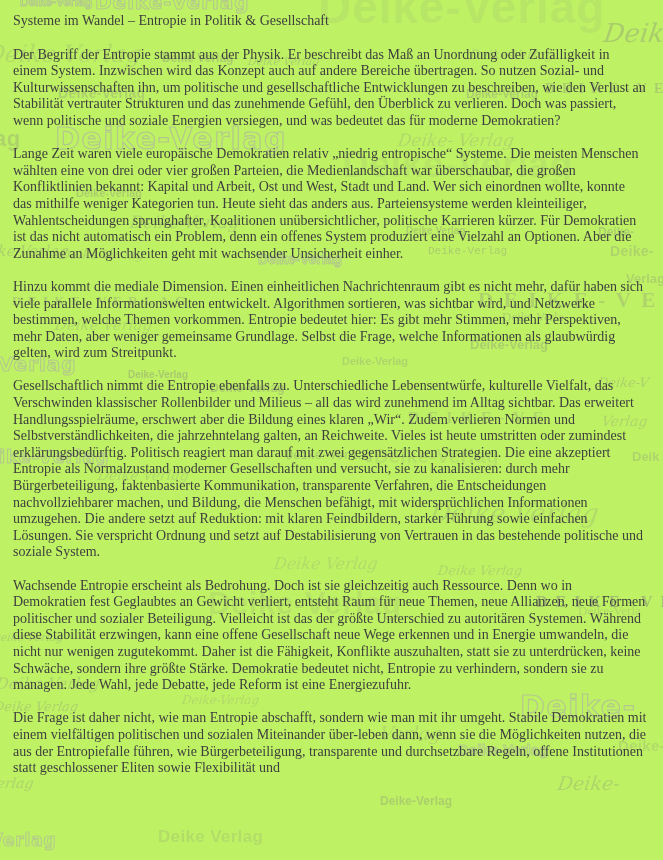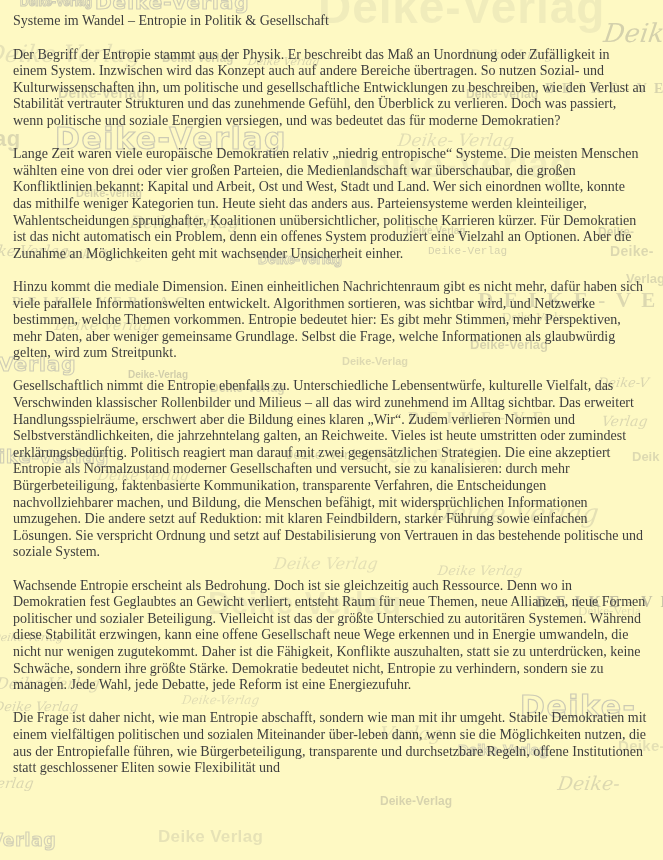--- a/index.html
+++ b/index.html
@@ -9,21 +9,21 @@
   body {
     width: 663px;
     height: 860px;
     background: #fefefe;
     overflow: hidden;
     position: relative;
   }
   .page {
     position: absolute;
     inset: 0;
-    background: #fef9c3;
+    background: #bef264;
   }
   
   .wm-layer {
     position: absolute;
     inset: 0;
     z-index: 0;
     overflow: hidden;
     pointer-events: none;
   }
   .wm {

